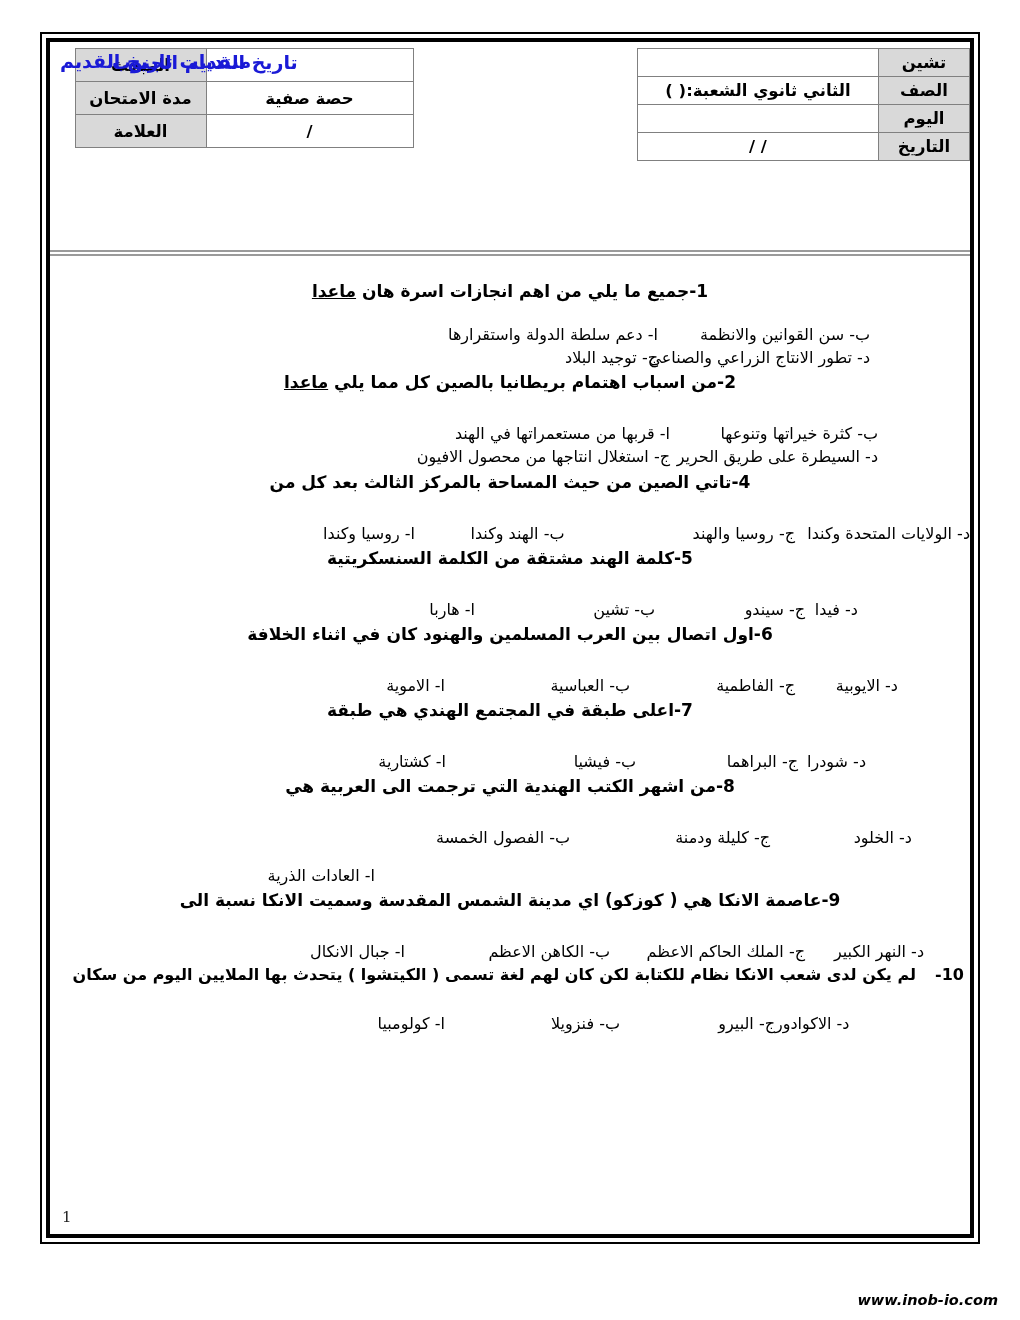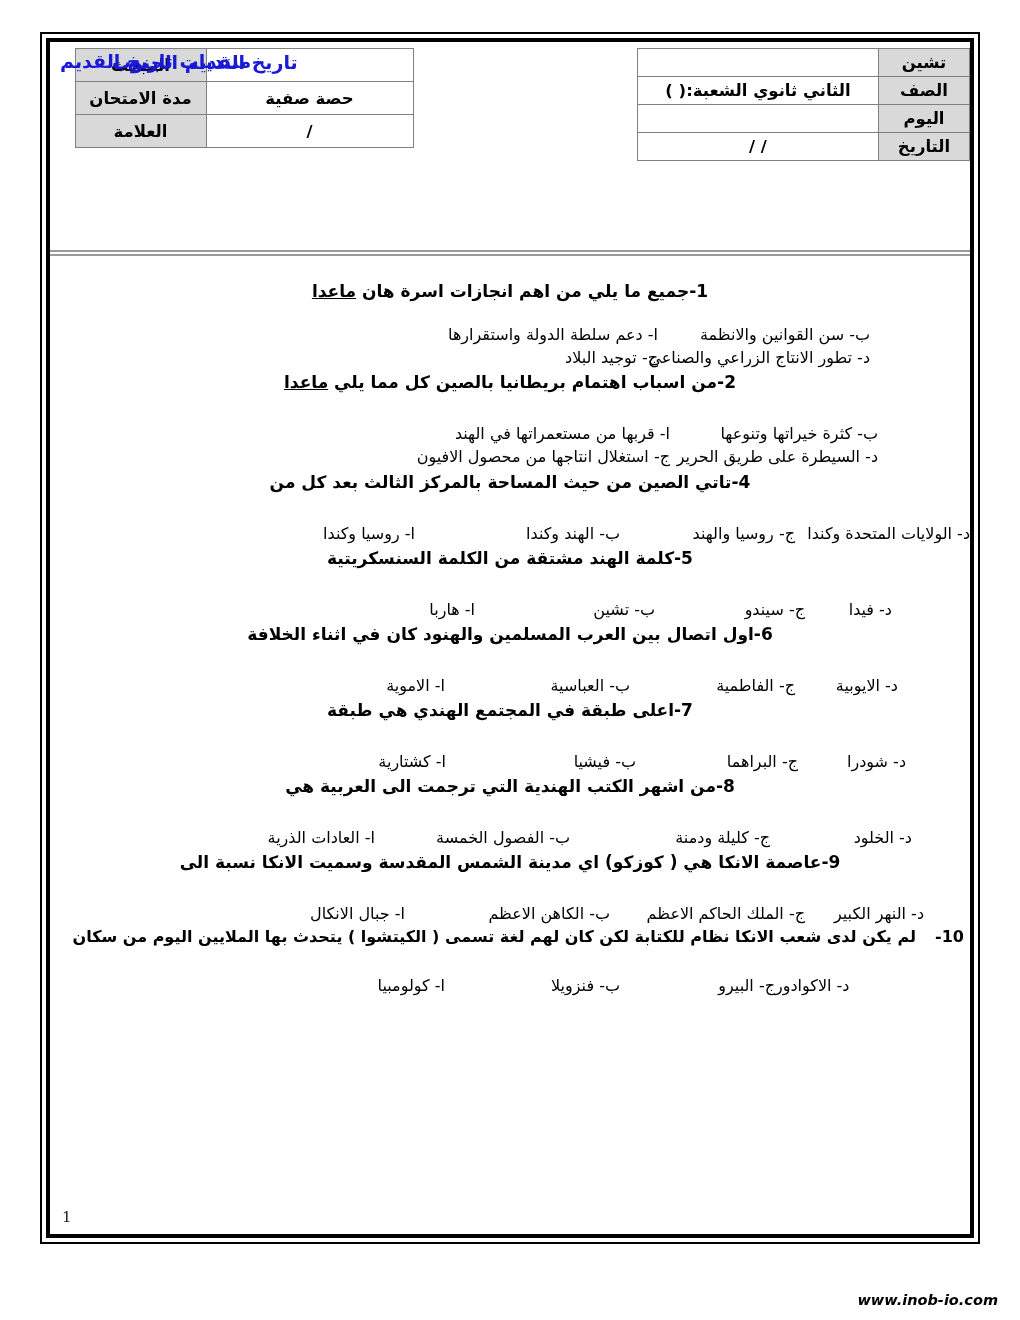--- a/index.html
+++ b/index.html
@@ -167,42 +167,42 @@
   .q2-l2 .opt:nth-child(1) { width: 300px; text-align: right; padding-right: 92px; box-sizing:border-box;}
   .q2-l2 .opt:nth-child(2) { width: 400px; text-align: right; }
 
   .q3row .opt:nth-child(1) { width: 175px; text-align: right; padding-right: 68px; box-sizing:border-box;}
   .q3row .opt:nth-child(2) { width: 165px; text-align: right; }
   .q3row .opt:nth-child(3) { width: 195px; text-align: right; }
   .q3row .opt:nth-child(4) { width: 300px; text-align: right; }
 
   .q4row .opt:nth-child(1) { width: 175px; text-align: right; box-sizing:border-box;}
   .q4row .opt:nth-child(2) { width: 175px; text-align: right; }
-  .q4row .opt:nth-child(3) { width: 205px; text-align: right; }
+  .q4row .opt:nth-child(3) { width: 205px; text-align: center; }
   .q4row .opt:nth-child(4) { width: 300px; text-align: right; }
 
-  .q5row .opt:nth-child(1) { width: 165px; text-align: right; padding-right: 78px; box-sizing:border-box;}
+  .q5row .opt:nth-child(1) { width: 165px; text-align: right; padding-right: 112px; box-sizing:border-box;}
   .q5row .opt:nth-child(2) { width: 150px; text-align: right; }
   .q5row .opt:nth-child(3) { width: 180px; text-align: right; }
   .q5row .opt:nth-child(4) { width: 300px; text-align: right; }
 
   .q6row .opt:nth-child(1) { width: 175px; text-align: right; padding-right: 72px; box-sizing:border-box;}
   .q6row .opt:nth-child(2) { width: 165px; text-align: right; }
   .q6row .opt:nth-child(3) { width: 185px; text-align: right; }
   .q6row .opt:nth-child(4) { width: 300px; text-align: right; }
 
-  .q7row .opt:nth-child(1) { width: 172px; text-align: right; padding-right: 64px; box-sizing:border-box;}
+  .q7row .opt:nth-child(1) { width: 172px; text-align: right; padding-right: 104px; box-sizing:border-box;}
   .q7row .opt:nth-child(2) { width: 162px; text-align: right; }
   .q7row .opt:nth-child(3) { width: 190px; text-align: right; }
   .q7row .opt:nth-child(4) { width: 300px; text-align: right; }
 
   .q8row .opt:nth-child(1) { width: 200px; text-align: right; padding-right: 58px; box-sizing:border-box;}
   .q8row .opt:nth-child(2) { width: 200px; text-align: right; }
   .q8row .opt:nth-child(3) { width: 195px; text-align: right; }
-  .q8row .opt:nth-child(4) { width: 300px; text-align: right; }
+  .q8row .opt:nth-child(4) { width: 300px; text-align: right; margin-top: 38px; }
 
   .q9row .opt:nth-child(1) { width: 165px; text-align: right; padding-right: 46px; box-sizing:border-box;}
   .q9row .opt:nth-child(2) { width: 195px; text-align: right; }
   .q9row .opt:nth-child(3) { width: 205px; text-align: right; }
   .q9row .opt:nth-child(4) { width: 300px; text-align: right; }
 
   .q10row .opt:nth-child(1) { width: 195px; text-align: left; padding-right: 64px; box-sizing:border-box;}
   .q10row .opt:nth-child(2) { width: 155px; text-align: right; }
   .q10row .opt:nth-child(3) { width: 175px; text-align: right; }
   .q10row .opt:nth-child(4) { width: 300px; text-align: right; }

